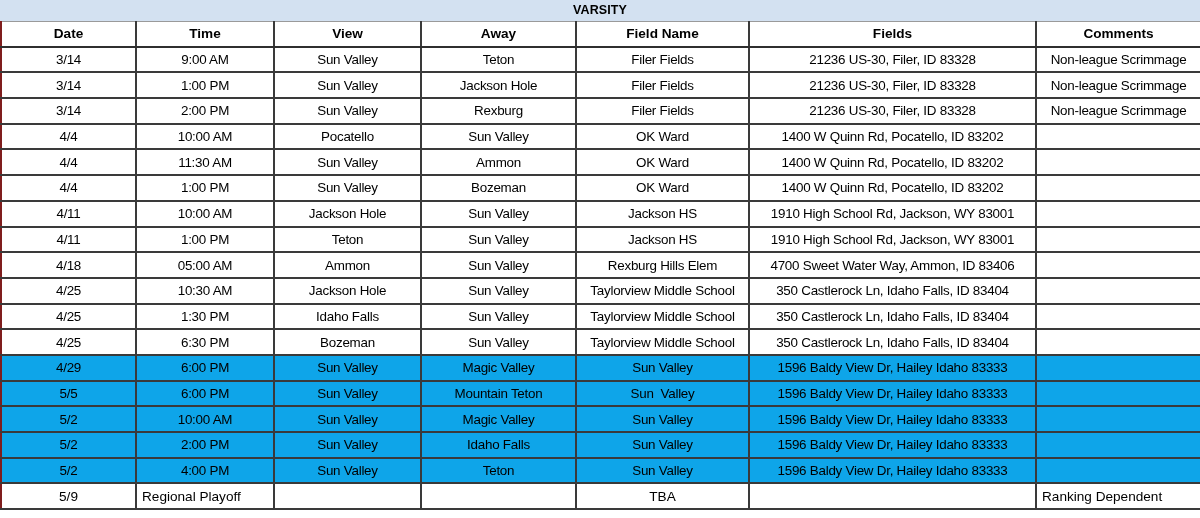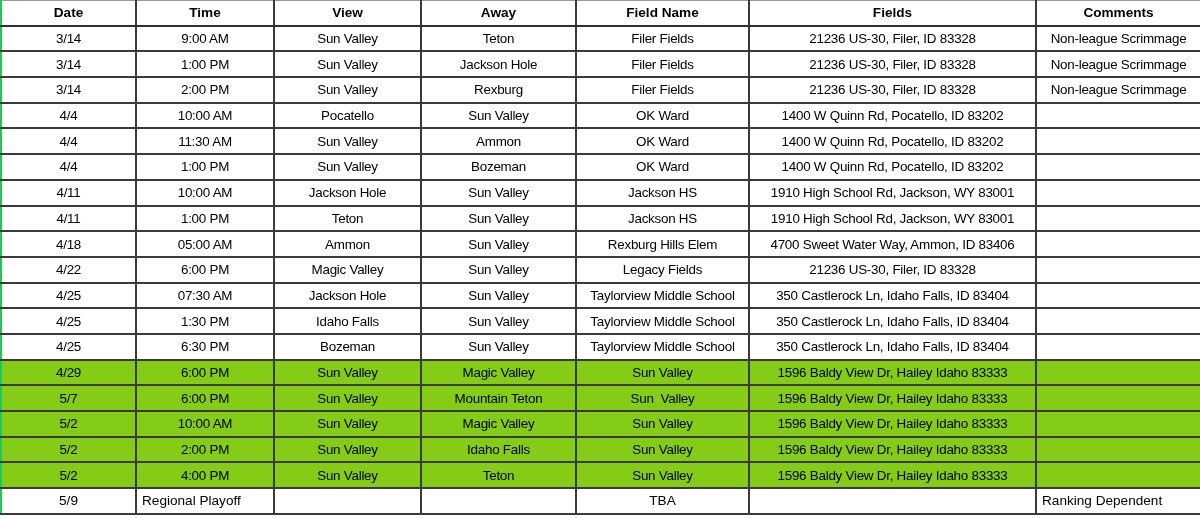--- a/index.html
+++ b/index.html
@@ -67,53 +67,56 @@
     letter-spacing: -0.25px;
   }
   table.sched th {
     font-weight: bold;
     font-size: 13.6px;
     letter-spacing: 0px;
     border-bottom: 2px solid #2f2f2f;
   }
   table.sched td:first-child,
   table.sched th:first-child {
-    border-left: 2px solid #22c55e;
+    border-left: 2px solid #7f1d1d;
   }
   table.sched tr.hdr th {
     background: #ffffff;
   }
 
   
   col.c-date     { width: 135px; }
   col.c-time     { width: 138px; }
   col.c-home     { width: 147px; }
   col.c-away     { width: 155px; }
   col.c-field    { width: 173px; }
   col.c-address  { width: 287px; }
   col.c-comments { width: 165px; }
 
   
-  tr.hl td.tint { background: #84cc16; }
+  tr.hl td.tint { background: #0ea5e9; }
 
   
   tr.plain td {
     font-stretch: normal;
     letter-spacing: 0px;
     font-size: 13.6px;
   }
   tr.plain td.left { text-align: left; padding-left: 5px; }
 
   td.empty { }
 </style>
 </head>
 <body>
 
 <div id="sheet">
 
+  <div class="title-band">
+    <div class="title-text">VARSITY</div>
+  </div>
 
   <table class="sched">
     <colgroup>
       <col class="c-date">
       <col class="c-time">
       <col class="c-home">
       <col class="c-away">
       <col class="c-field">
       <col class="c-address">
       <col class="c-comments">
@@ -205,31 +208,22 @@
         <tr>
           <td>4/18</td>
           <td>05:00 AM</td>
           <td>Ammon</td>
           <td>Sun Valley</td>
           <td>Rexburg Hills Elem</td>
           <td>4700 Sweet Water Way, Ammon, ID 83406</td>
           <td class="empty">&nbsp;</td>
         </tr>
         <tr>
-          <td>4/22</td>
-          <td>6:00 PM</td>
-          <td>Magic Valley</td>
-          <td>Sun Valley</td>
-          <td>Legacy Fields</td>
-          <td>21236 US-30, Filer, ID 83328</td>
-          <td class="empty">&nbsp;</td>
-        </tr>
-        <tr>
           <td>4/25</td>
-          <td>07:30 AM</td>
+          <td>10:30 AM</td>
           <td>Jackson Hole</td>
           <td>Sun Valley</td>
           <td>Taylorview Middle School</td>
           <td>350 Castlerock Ln, Idaho Falls, ID 83404</td>
           <td class="empty">&nbsp;</td>
         </tr>
         <tr>
           <td>4/25</td>
           <td>1:30 PM</td>
           <td>Idaho Falls</td>
@@ -250,21 +244,21 @@
         <tr class="hl">
           <td class="tint">4/29</td>
           <td class="tint">6:00 PM</td>
           <td class="tint">Sun Valley</td>
           <td class="tint">Magic Valley</td>
           <td class="tint">Sun Valley</td>
           <td class="tint">1596 Baldy View Dr, Hailey Idaho 83333</td>
           <td class="tint empty">&nbsp;</td>
         </tr>
         <tr class="hl">
-          <td class="tint">5/7</td>
+          <td class="tint">5/5</td>
           <td class="tint">6:00 PM</td>
           <td class="tint">Sun Valley</td>
           <td class="tint">Mountain Teton</td>
           <td class="tint">Sun&nbsp;&nbsp;Valley</td>
           <td class="tint">1596 Baldy View Dr, Hailey Idaho 83333</td>
           <td class="tint empty">&nbsp;</td>
         </tr>
         <tr class="hl">
           <td class="tint">5/2</td>
           <td class="tint">10:00 AM</td>

